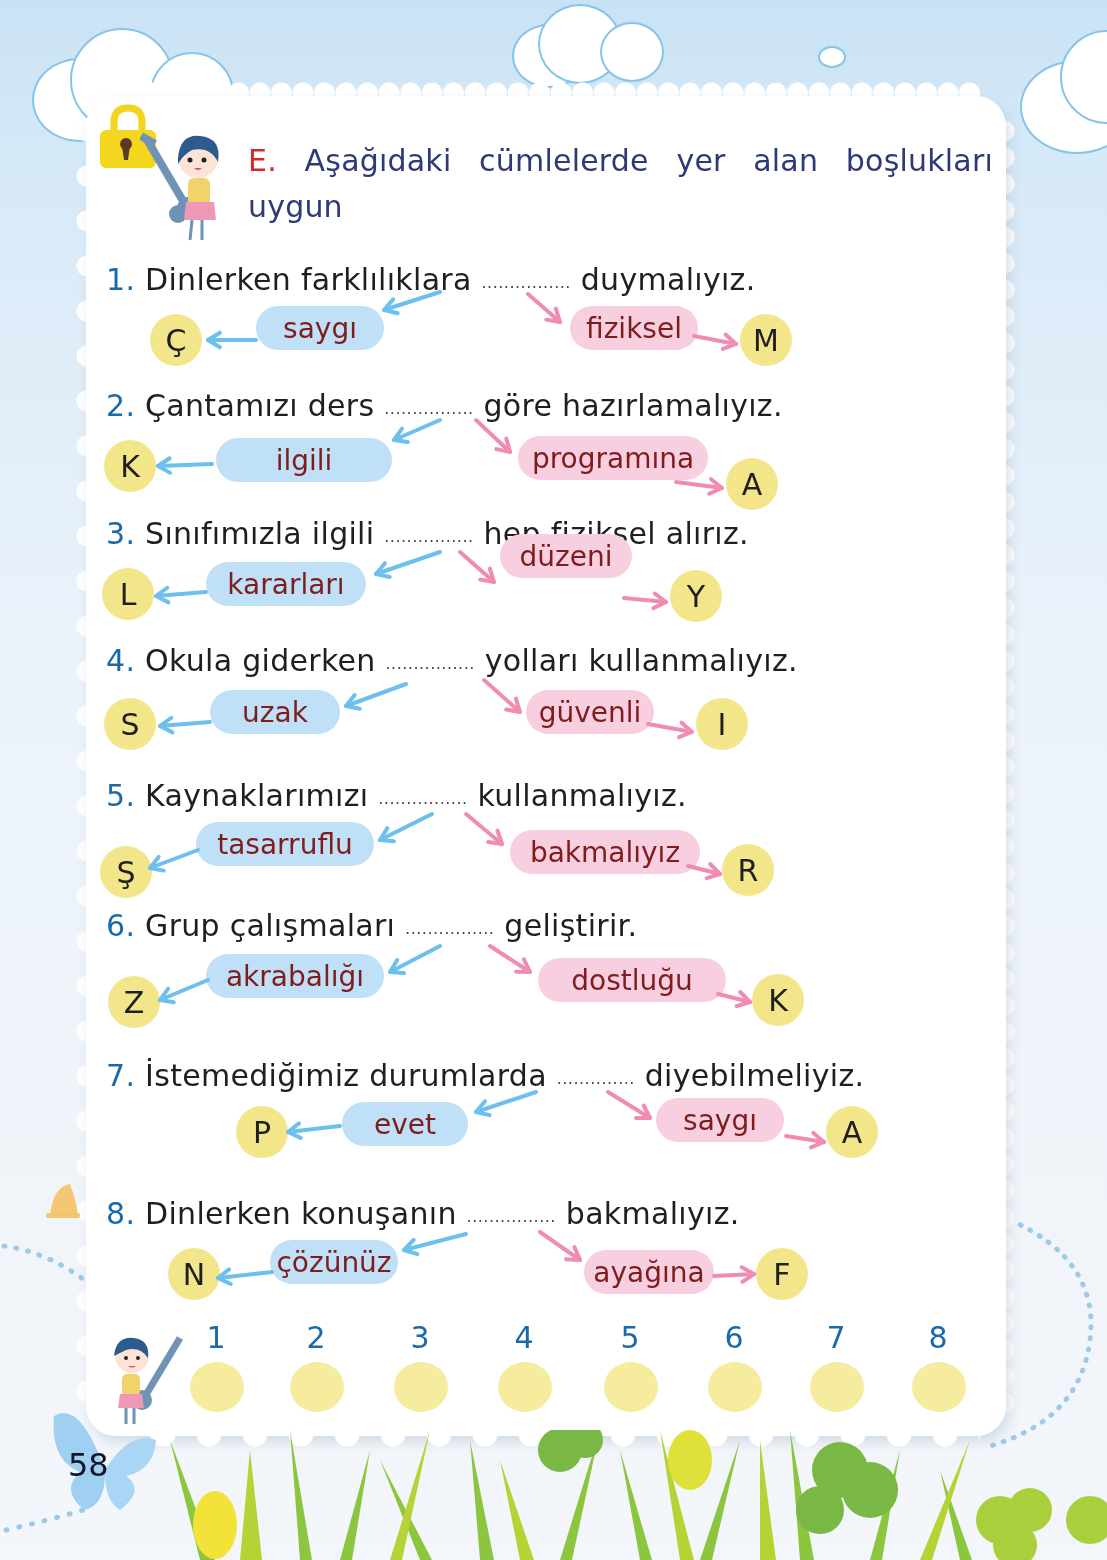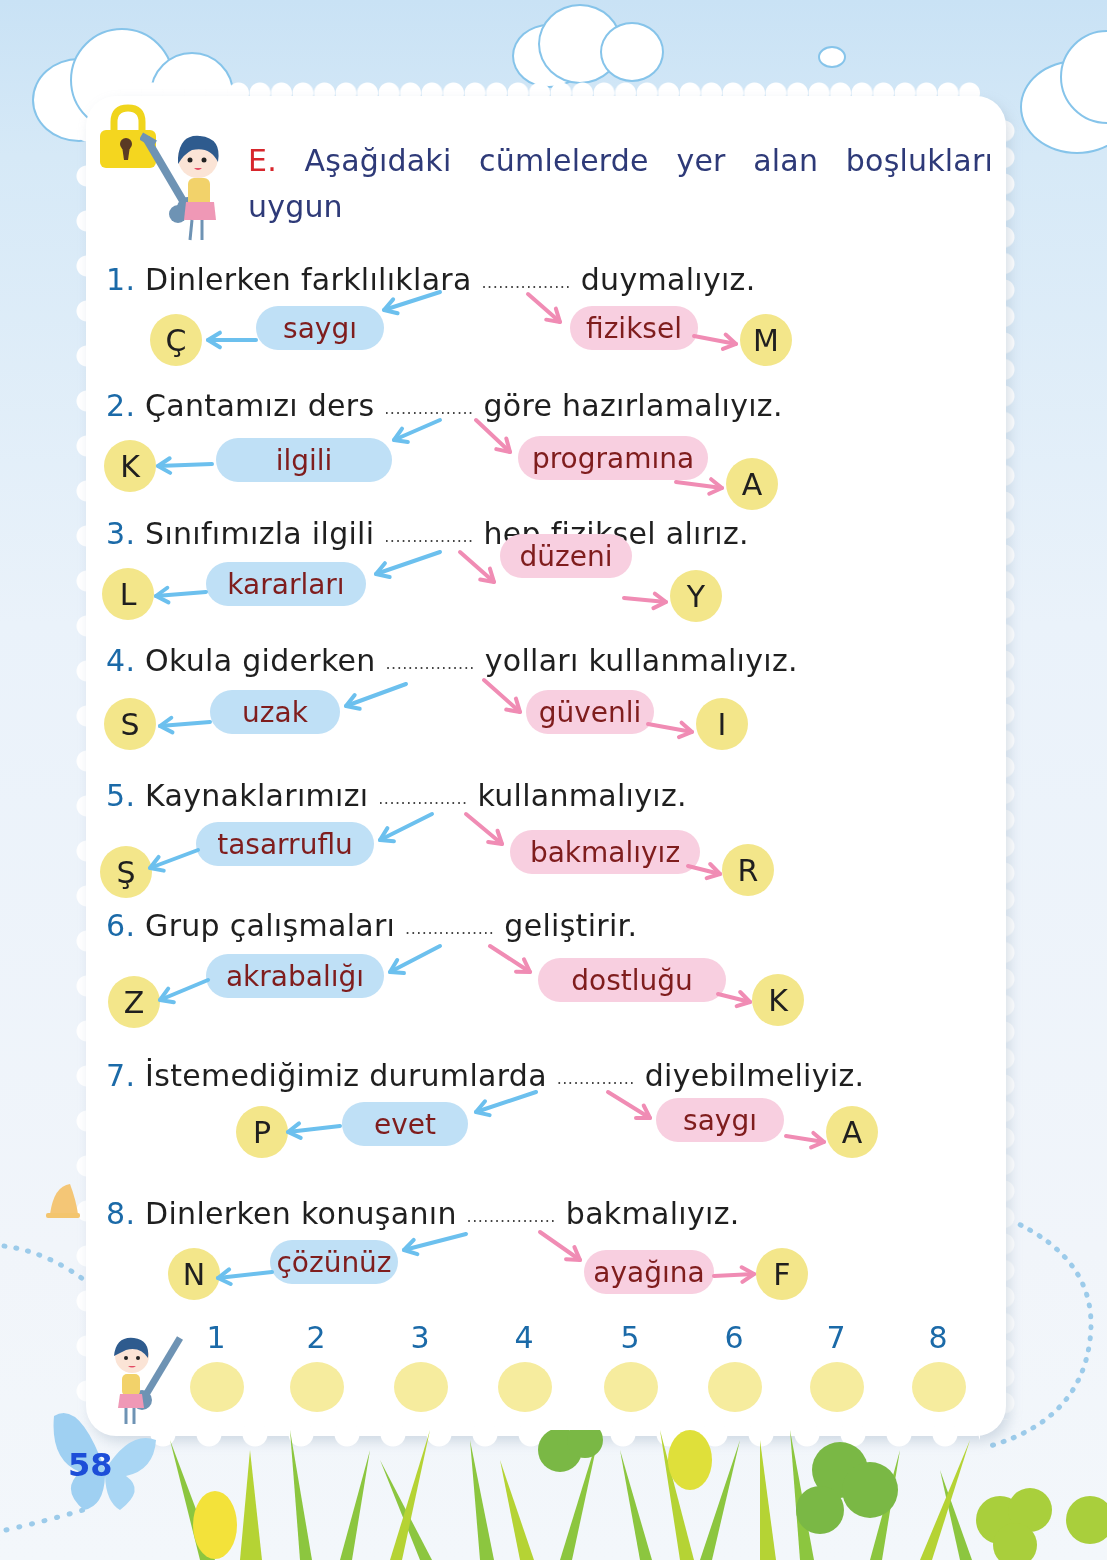--- a/index.html
+++ b/index.html
@@ -52,21 +52,21 @@
   .coin {
     position:absolute; width:52px; height:52px; border-radius:50%;
     background:#f3e68a; display:flex; align-items:center; justify-content:center;
     font-size:30px; color:#1f1f1f;
   }
   .arrow { position:absolute; overflow:visible; }
   .ans-num { position:absolute; font-size:30px; color:#1b6aa8; width:60px; text-align:center; }
   .ans-dot { position:absolute; width:54px; height:50px; border-radius:50%; background:#f6ec9e; }
   .butterfly { position:absolute; left:50px; top:1410px; width:110px; height:110px; }
   .page-num {
-    position:absolute; left:68px; top:1446px; font-size:32px; font-weight:bold; color:#1d4ed8;
+    position:absolute; left:68px; top:1446px; font-size:32px; font-weight:normal; color:#0f172a;
     font-family:"DejaVu Sans", sans-serif;
   }
   .bell { position:absolute; left:44px; top:1180px; width:38px; height:40px; }
   .grass { position:absolute; left:0; top:1430px; width:1107px; height:130px; }
 </style>
 </head>
 <body>
 
 <div class="cloud-group">
   <div class="cloud" style="left:32px;top:58px;width:90px;height:80px;"></div>

